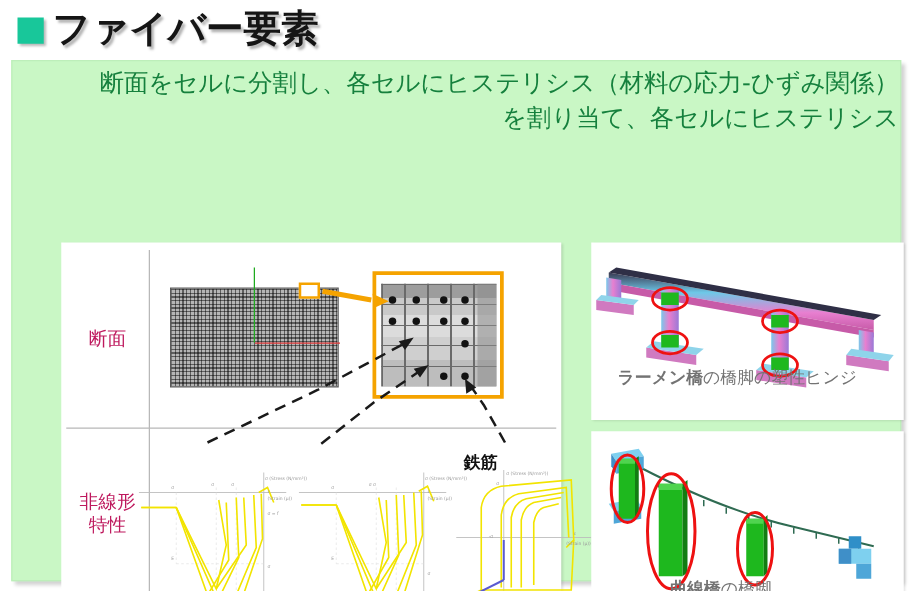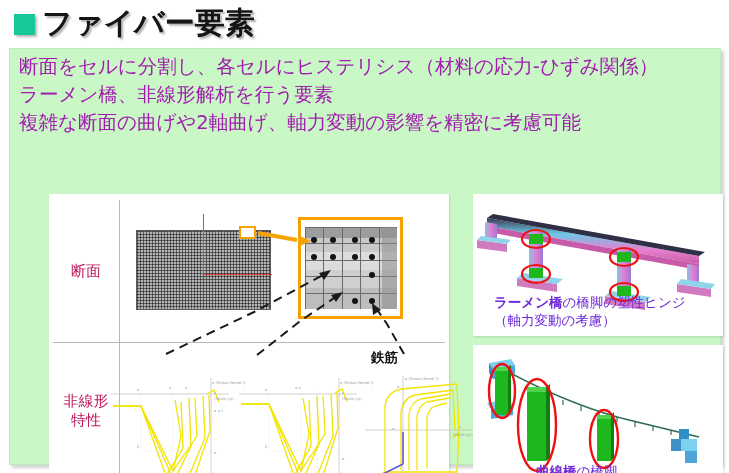--- a/index.html
+++ b/index.html
@@ -24,22 +24,23 @@
   #board{
     position:absolute;left:9px;top:48px;width:712px;height:417px;
     background:#c9f7c5;
     box-shadow:3px 3px 3px rgba(0,0,0,.18);
     border:1px solid #bdeeba;box-sizing:border-box;
   }
   #desc{
     position:absolute;left:9px;top:4px;width:700px;height:86px;
   }
   .desc-line{
-    font-size:19.5px;color:#a21caf;line-height:28px;white-space:nowrap;
+    font-size:19.5px;color:#15803d;line-height:28px;white-space:nowrap;
     font-weight:500;
+    text-align:right;
   }
   
   .panel{position:absolute;background:#ffffff;box-shadow:1px 1px 2px rgba(0,0,0,.12);}
   #panel-left{left:39px;top:145px;width:400px;height:310px;}
   #panel-tr{left:463px;top:145px;width:250px;height:142px;}
   #panel-br{left:463px;top:296px;width:250px;height:159px;}
 
   
   .divider-h{position:absolute;background:#b8b8b8;height:1px;}
   .divider-v{position:absolute;background:#b8b8b8;width:1px;}
@@ -82,37 +83,36 @@
     position:absolute;left:333px;top:33px;width:15px;height:82px;background:#8d8d8d;opacity:.55;
   }
   .fiber-dot{position:absolute;width:6px;height:6px;border-radius:50%;background:#121212;}
   
   svg.overlay{position:absolute;left:0;top:0;width:100%;height:100%;overflow:visible;}
   .curve-caption{
     position:absolute;font-size:13.5px;font-weight:bold;color:#101010;white-space:nowrap;
   }
   .hyst{position:absolute;}
   
-  .rcap{position:absolute;font-size:13.5px;color:#6d28d9;white-space:nowrap;line-height:17px;}
+  .rcap{position:absolute;font-size:13.5px;color:#737373;white-space:nowrap;line-height:17px;}
   .rcap b{font-weight:bold;}
 </style>
 </head>
 <body>
 
 <div id="header">
   <div id="title-bullet"></div>
   <div id="title-text">ファイバー要素</div>
 </div>
 
 <div id="board">
 
   <div id="desc">
     <div class="desc-line">断面をセルに分割し、各セルにヒステリシス（材料の応力-ひずみ関係）</div>
-    <div class="desc-line">ラーメン橋、非線形解析を行う要素</div>
-    <div class="desc-line">複雑な断面の曲げや2軸曲げ、軸力変動の影響を精密に考慮可能</div>
+    <div class="desc-line">を割り当て、各セルにヒステリシス</div>
   </div>
 
   <div class="panel" id="panel-left">
 
     <div class="divider-v" style="left:70px;top:6px;height:296px;"></div>
     <div class="divider-h" style="left:4px;top:148px;width:392px;"></div>
 
     <div class="row-label" style="left:12px;top:68px;width:50px;">断面</div>
     <div class="row-label" style="left:9px;top:198px;width:56px;">非線形</div>
     <div class="row-label" style="left:9px;top:217px;width:56px;">特性</div>
@@ -146,21 +146,21 @@
       <path d="M117,160 L205,118 L276,80" stroke="#1a1a1a" stroke-width="2" fill="none" stroke-dasharray="9,6"></path>
       <path d="M282,76 L270,79 L275,86 Z" fill="#1a1a1a"></path>
 
       <path d="M208,161 L250,128 L288,102" stroke="#1a1a1a" stroke-width="2" fill="none" stroke-dasharray="9,6"></path>
       <path d="M294,98 L282,101 L287,108 Z" fill="#1a1a1a"></path>
 
       <path d="M355,160 L338,130 L327,114" stroke="#1a1a1a" stroke-width="2" fill="none" stroke-dasharray="9,6"></path>
       <path d="M323,109 L324,121 L332,116 Z" fill="#1a1a1a"></path>
     </svg>
 
-    <div class="curve-caption" style="left:322px;top:155px;">鉄筋</div>
+    <div class="curve-caption" style="left:322px;top:167px;">鉄筋</div>
 
     <svg class="hyst" style="left:62px;top:182px;" width="135" height="118" viewBox="0 0 135 118">
       <g stroke="#bbbbbb" stroke-width="0.7">
         <line x1="0" y1="18" x2="118" y2="18"></line>
         <line x1="100" y1="2" x2="100" y2="116"></line>
       </g>
       <g stroke="#dddddd" stroke-width="0.5" stroke-dasharray="2,2">
         <line x1="30" y1="18" x2="30" y2="75"></line>
         <line x1="30" y1="75" x2="100" y2="75"></line>
         <line x1="62" y1="14" x2="62" y2="95"></line>
@@ -293,21 +293,20 @@
       <polygon points="204,90 238,95 242,90 208,85" fill="#8fd4ea"></polygon>
 
       <ellipse cx="63" cy="45" rx="14" ry="9" fill="none" stroke="#ee1111" stroke-width="2.2"></ellipse>
       <ellipse cx="63" cy="80" rx="14" ry="9" fill="none" stroke="#ee1111" stroke-width="2.2"></ellipse>
       <ellipse cx="151" cy="63" rx="14" ry="9" fill="none" stroke="#ee1111" stroke-width="2.2"></ellipse>
       <ellipse cx="151" cy="98" rx="14" ry="9" fill="none" stroke="#ee1111" stroke-width="2.2"></ellipse>
     </svg>
     <div class="rcap" style="left:21px;top:100px;">
       <b>ラーメン橋</b><span>の橋脚の塑性ヒンジ</span>
     </div>
-    <div class="rcap" style="left:21px;top:118px;">（軸力変動の考慮）</div>
   </div>
 
   <div class="panel" id="panel-br">
     <svg class="overlay" viewBox="0 0 250 159">
 
       <path d="M26,22 Q100,62 160,76 Q210,88 226,92" fill="none" stroke="#2f6b52" stroke-width="1.6"></path>
       <g stroke="#2f6b52" stroke-width="1.2">
         <line x1="54" y1="40" x2="54" y2="45"></line>
           <line x1="72" y1="48" x2="72" y2="53"></line>
         <line x1="90" y1="55" x2="90" y2="60"></line>

